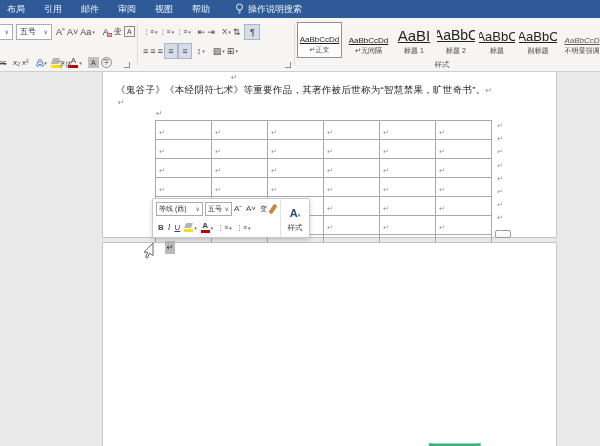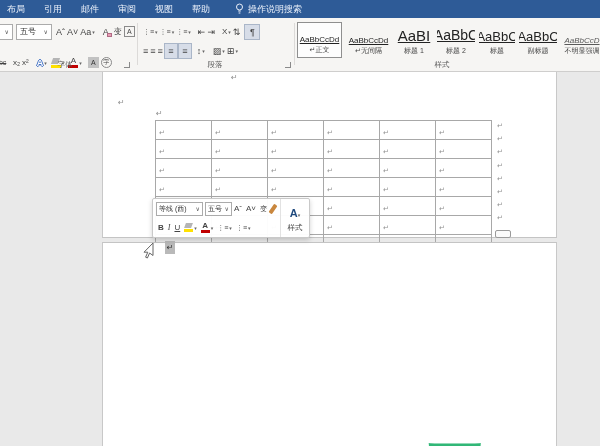--- a/index.html
+++ b/index.html
@@ -213,21 +213,20 @@
         </span>
         <span class="btn" style="margin-left:6px;">
           <span>▨</span>
           <span class="dd">▾</span>
         </span>
         <span class="btn">
           <span>⊞</span>
           <span class="dd">▾</span>
         </span>
       </div>
-      <div class="glabel" style="left:0;width:150px;">段落</div>
       <div class="launcher" style="left:145px;"></div>
     </div>
 
     <div class="vsep" style="left:294px;"></div>
 
     <div class="grp" style="left:0;width:600px;">
       <div class="chips">
         <div class="chip sel" style="width:45px;">
           <div class="sample s-normal">AaBbCcDd</div>
           <div class="sname">↵正文</div>
@@ -259,20 +258,23 @@
 
       </div>
       <div class="glabel" style="left:297px;width:290px;">样式</div>
     </div>
   </div>
 
   <div class="canvas">
 
     <div class="page page1">
       <span class="pilcrow" style="position:absolute;left:128px;top:2px;">↵</span>
+      <div class="docline">
+        <span>《鬼谷子》《本经阴符七术》等重要作品，其著作被后世称为“智慧禁果，旷世奇书”。</span><span class="pilcrow">↵</span>
+      </div>
       <span class="pilcrow" style="position:absolute;left:15px;top:27px;">↵</span>
       <span class="pilcrow" style="position:absolute;left:53px;top:38px;">↵</span>
 
       <table class="doctable">
           <tbody>
             <tr>
               <td><span class="pilcrow">↵</span></td>
               <td><span class="pilcrow">↵</span></td>
               <td><span class="pilcrow">↵</span></td>
               <td><span class="pilcrow">↵</span></td>

